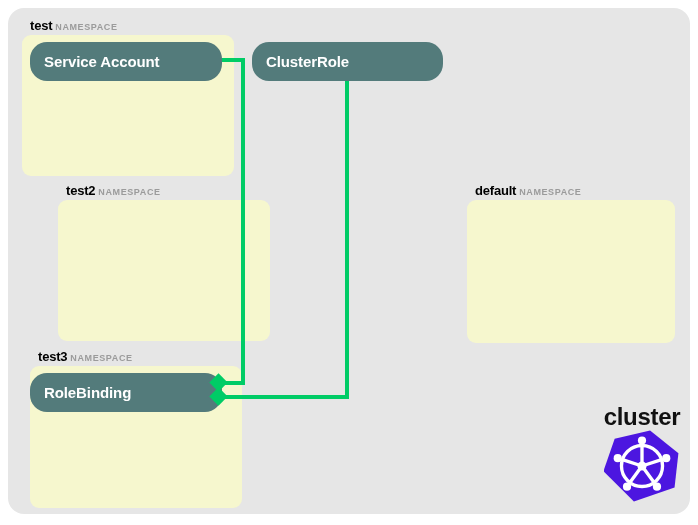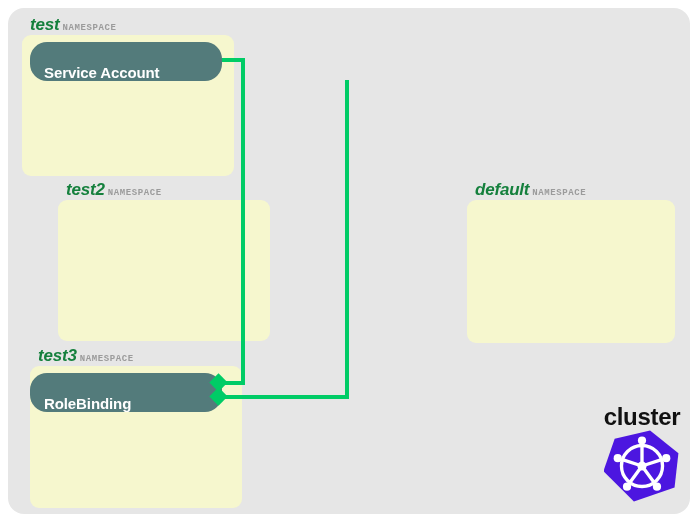--- a/index.html
+++ b/index.html
@@ -34,50 +34,48 @@
     position: absolute;
   }
   .ns-label {
     position: absolute;
     left: 8px;
     top: 0px;
     white-space: nowrap;
     line-height: 14px;
   }
   .ns-label .ns-name {
-    font-size: 17px;
+    font-size: 13px;
     font-weight: bold;
-    color: #15803d;
+    color: #000000;
     letter-spacing: -0.2px;
-    font-style: italic;
   }
   .ns-label .ns-kind {
     font-size: 9px;
     font-weight: bold;
     color: #9b9b9b;
     letter-spacing: 0.6px;
     margin-left: 3px;
-    font-family: Liberation Mono, monospace;
   }
   .ns-box {
     position: absolute;
     left: 0;
     top: 17px;
     right: 0;
     bottom: 0;
     background: #f6f7ce;
     border-radius: 9px;
   }
   
   .node {
     position: absolute;
     background: #537b7b;
     border-radius: 17px;
     display: flex;
-    align-items: flex-end;
+    align-items: center;
     box-sizing: border-box;
     padding-left: 14px;
   }
   .node-label {
     color: #ffffff;
     font-size: 15px;
     font-weight: bold;
     letter-spacing: -0.1px;
     white-space: nowrap;
   }
@@ -153,20 +151,23 @@
   <div class="edge" style="left:241px; top:58px; width:4px; height:327px;"></div>
   <div class="edge" style="left:219px; top:381px; width:26px; height:4px;"></div>
 
   <div class="edge" style="left:345px; top:80px; width:4px; height:319px;"></div>
   <div class="edge" style="left:219px; top:395px; width:130px; height:4px;"></div>
 
   <div class="node" style="left:30px; top:42px; width:192px; height:39px;">
     <span class="node-label">Service Account</span>
   </div>
 
+  <div class="node" style="left:252px; top:42px; width:191px; height:39px;">
+    <span class="node-label">ClusterRole</span>
+  </div>
 
   <div class="node" style="left:30px; top:373px; width:192px; height:39px;">
     <span class="node-label">RoleBinding</span>
   </div>
 
   <div class="diamond" style="left:212px; top:376px;"></div>
   <div class="diamond" style="left:212px; top:390px;"></div>
 
   <div class="cluster-legend" style="left:596px; top:406px; width:92px;">
     <span class="cluster-legend-text">cluster</span>

